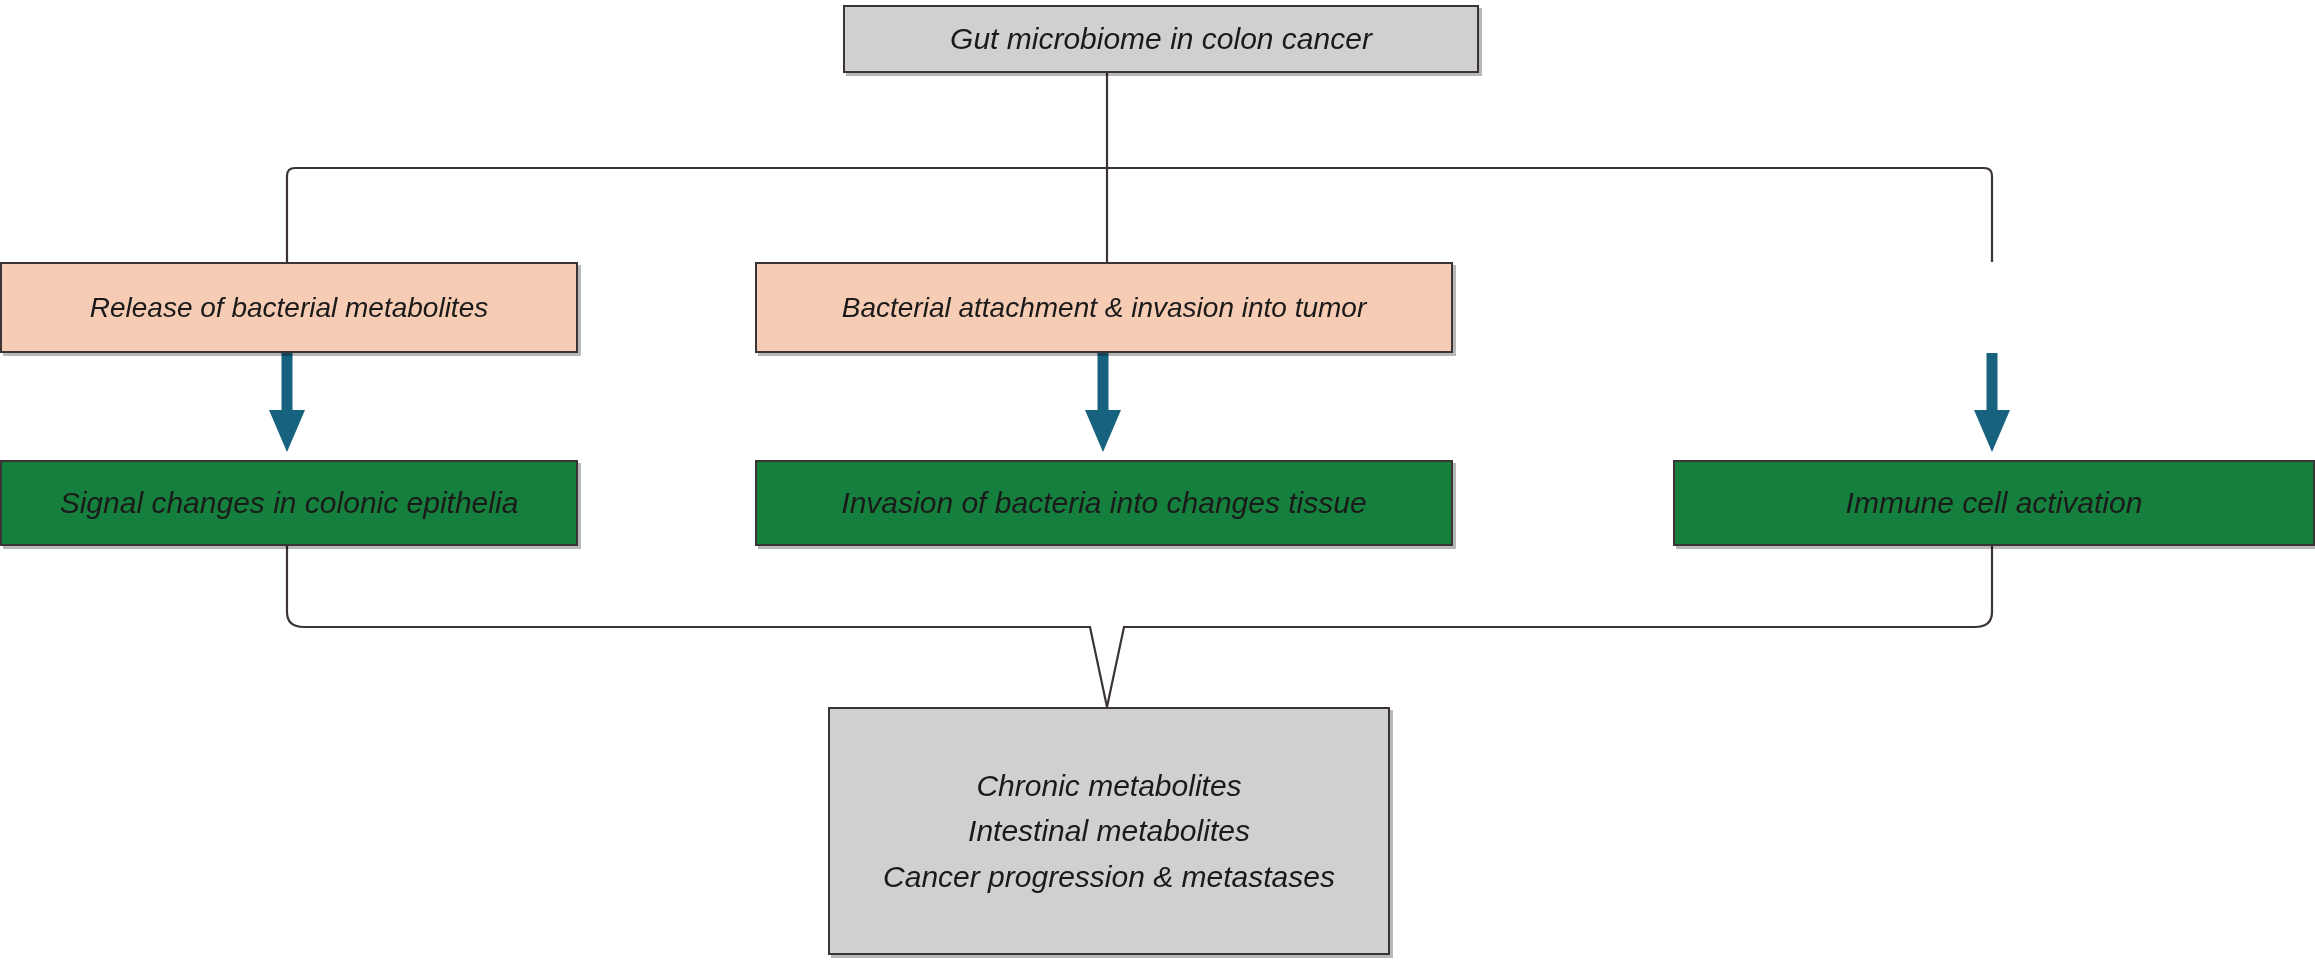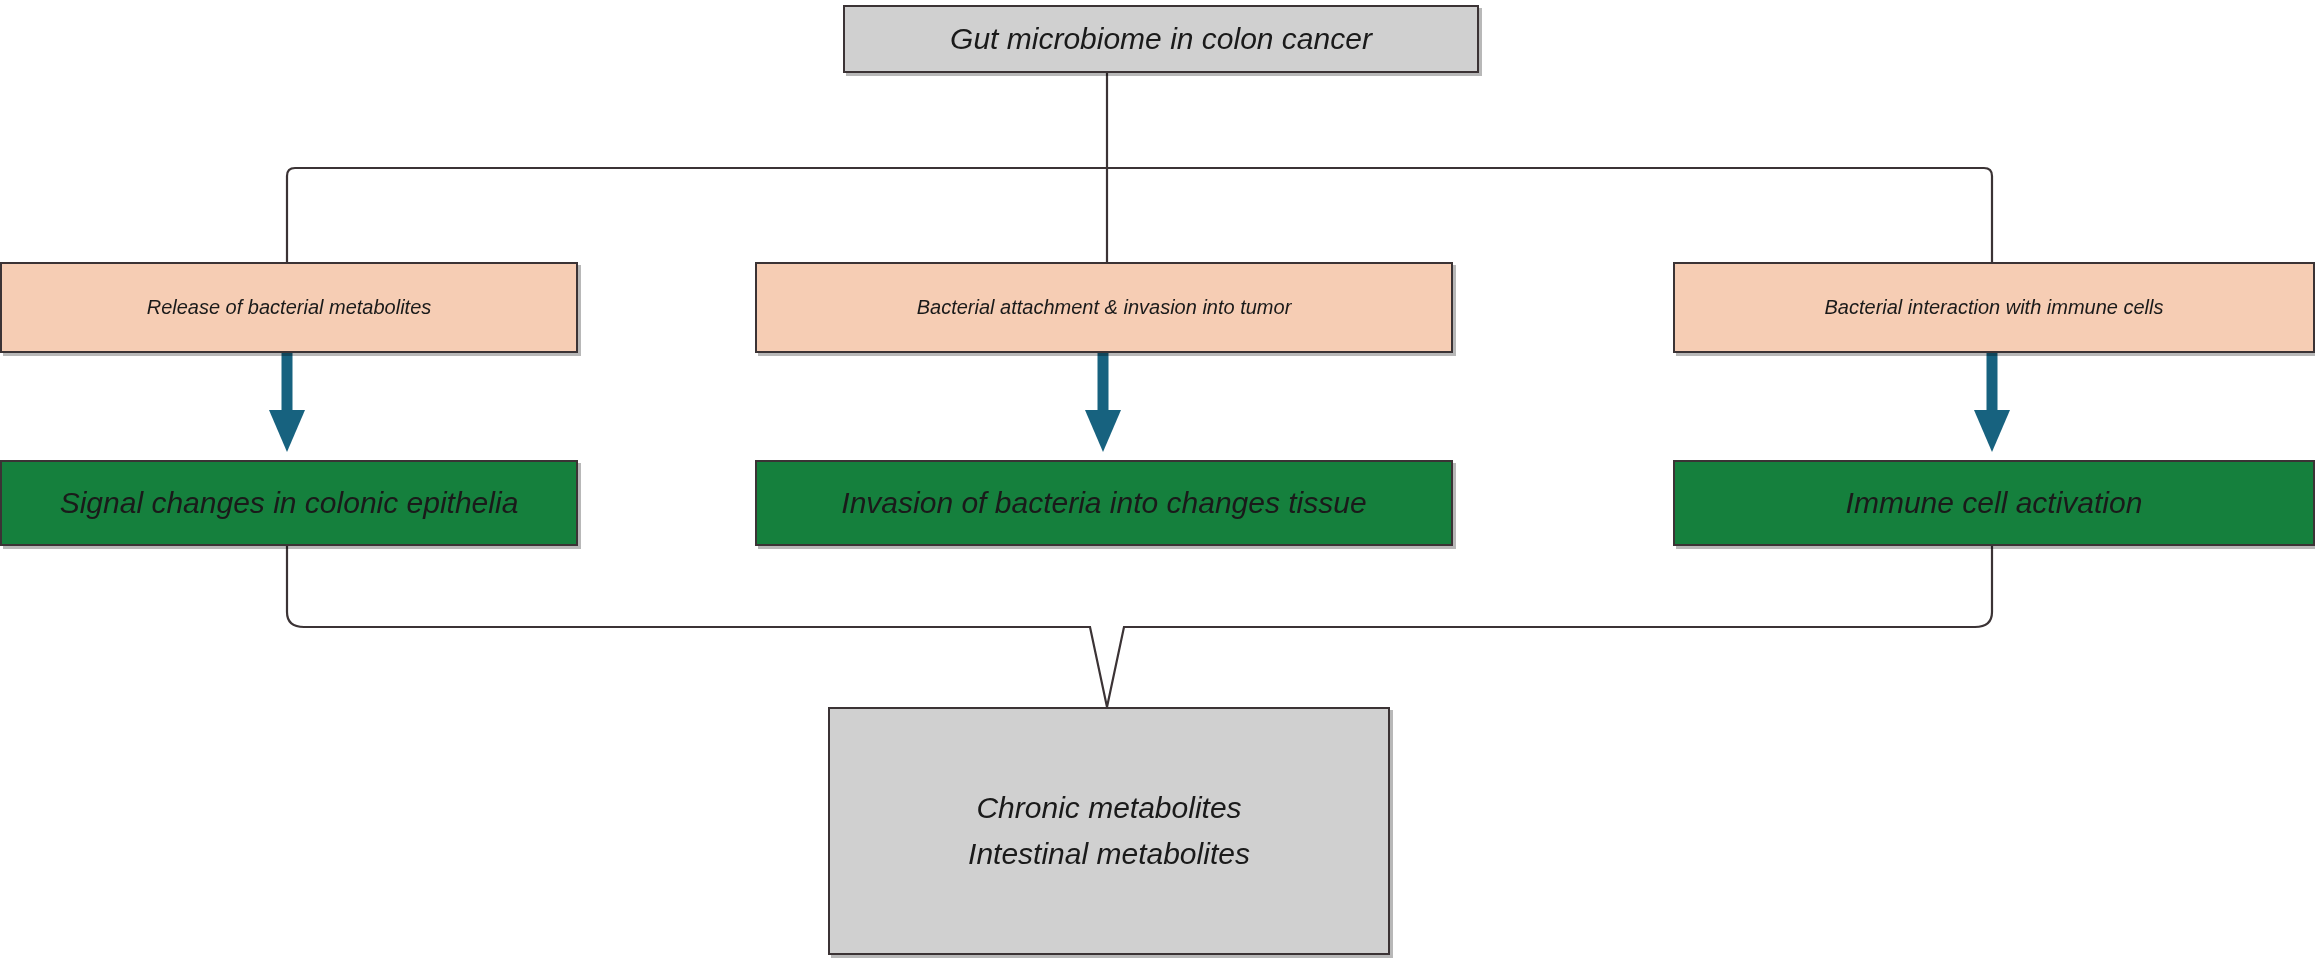--- a/index.html
+++ b/index.html
@@ -52,21 +52,21 @@
   .fill-orange { background: #f6cdb4; }
   .fill-blue   { background: #15803d; }
 
   
   #node-root {
     left: 843px;  top: 5px;   width: 636px; height: 68px;
     font-size: 30px;
   }
   .tier-cause {
     top: 262px; height: 91px;
-    font-size: 20px;
+    font-size: 28px;
   }
   .tier-effect {
     top: 460px; height: 86px;
     font-size: 30px;
   }
   .col-left   { left: 0px;    width: 578px; }
   .col-mid    { left: 755px;  width: 698px; }
   .col-right  { left: 1673px; width: 642px; }
 
   #node-outcomes {
@@ -116,34 +116,32 @@
   </div>
 
   <div class="node fill-orange tier-cause col-left">
     <span class="node-title">Release of bacterial metabolites</span>
   </div>
 
   <div class="node fill-orange tier-cause col-mid">
     <span class="node-title">Bacterial attachment &amp; invasion into tumor</span>
   </div>
 
-  <div class="node fill-orange tier-cause col-right">
-    <span class="node-title">Bacterial interaction with immune cells</span>
-  </div>
 
   <div class="node fill-blue tier-effect col-left">
     <span class="node-title">Signal changes in colonic epithelia</span>
   </div>
 
   <div class="node fill-blue tier-effect col-mid">
     <span class="node-title">Invasion of bacteria into changes tissue</span>
   </div>
 
   <div class="node fill-blue tier-effect col-right">
     <span class="node-title">Immune cell activation</span>
   </div>
 
   <div class="node fill-grey" id="node-outcomes">
     <span class="outcome-line">Chronic metabolites</span>
     <span class="outcome-line">Intestinal metabolites</span>
+    <span class="outcome-line">Cancer progression &amp; metastases</span>
   </div>
 
 </div>
 
 </body></html>

